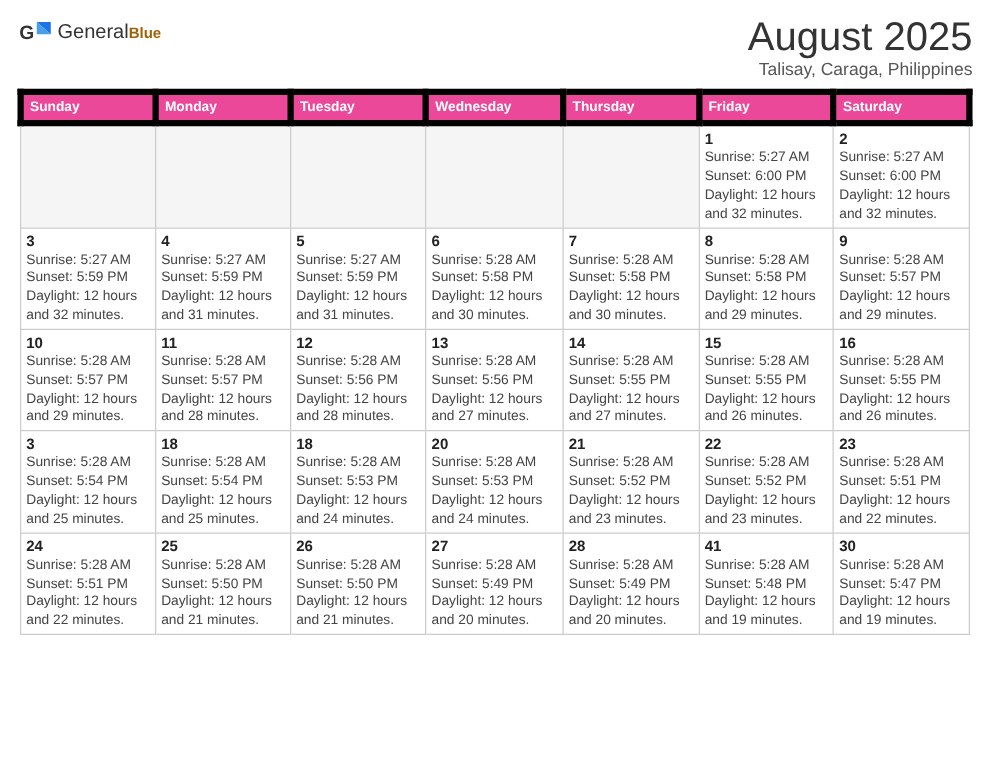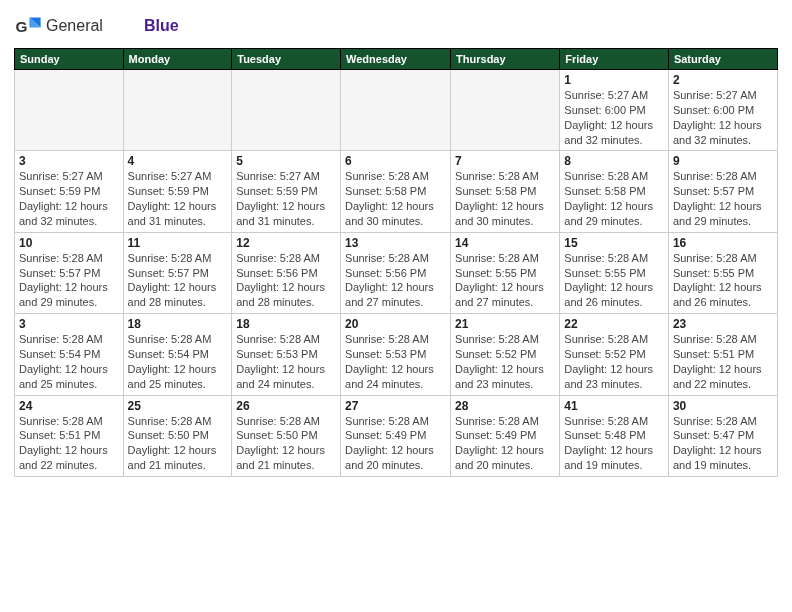--- a/index.html
+++ b/index.html
@@ -43,27 +43,27 @@
     .location {
       font-size: 14px;
       color: #555;
     }
     .calendar {
       width: 100%;
       border-collapse: collapse;
       border: 1px solid #ccc;
     }
     .calendar thead th {
-      background: #14532d;
+      background: #ec4899;
       color: #fff;
       font-size: 11px;
       font-weight: bold;
       text-align: left;
       padding: 4px 5px;
-      border: 1px solid #000000;
+      border: 5px solid #000000;
     }
     .calendar tbody td {
       vertical-align: top;
       border: 1px solid #ccc;
       padding: 3px 4px;
       width: 113px;
       min-height: 72px;
       background: #fff;
       font-size: 9px;
       color: #333;
@@ -92,22 +92,26 @@
 
 <div class="page">
   <div class="header">
     <div class="logo">
       <svg class="logo-icon" viewBox="0 0 40 40">
         <text x="2" y="28" font-size="22" font-weight="bold" fill="#333">G</text>
         <polygon points="22,8 38,8 38,22" fill="#1a73e8"></polygon>
         <polygon points="22,8 38,22 22,22" fill="#4a9de8"></polygon>
       </svg>
       <div>
-        <span style="font-size:16px;font-weight:normal;color:#333;">General</span><span style="font-size:16px;font-weight:bold;color:#4c1d95;margin-left:41px;">Blue</span>
+        <span style="font-size:16px;font-weight:normal;color:#333;">General</span><span style="font-size:12px;font-weight:bold;color:#a16207;">Blue</span>
       </div>
+    </div>
+    <div class="title-block">
+      <div class="month-year">August 2025</div>
+      <div class="location">Talisay, Caraga, Philippines</div>
     </div>
   </div>
 
   <table class="calendar">
     <thead>
       <tr>
         <th>Sunday</th>
         <th>Monday</th>
         <th>Tuesday</th>
         <th>Wednesday</th>

